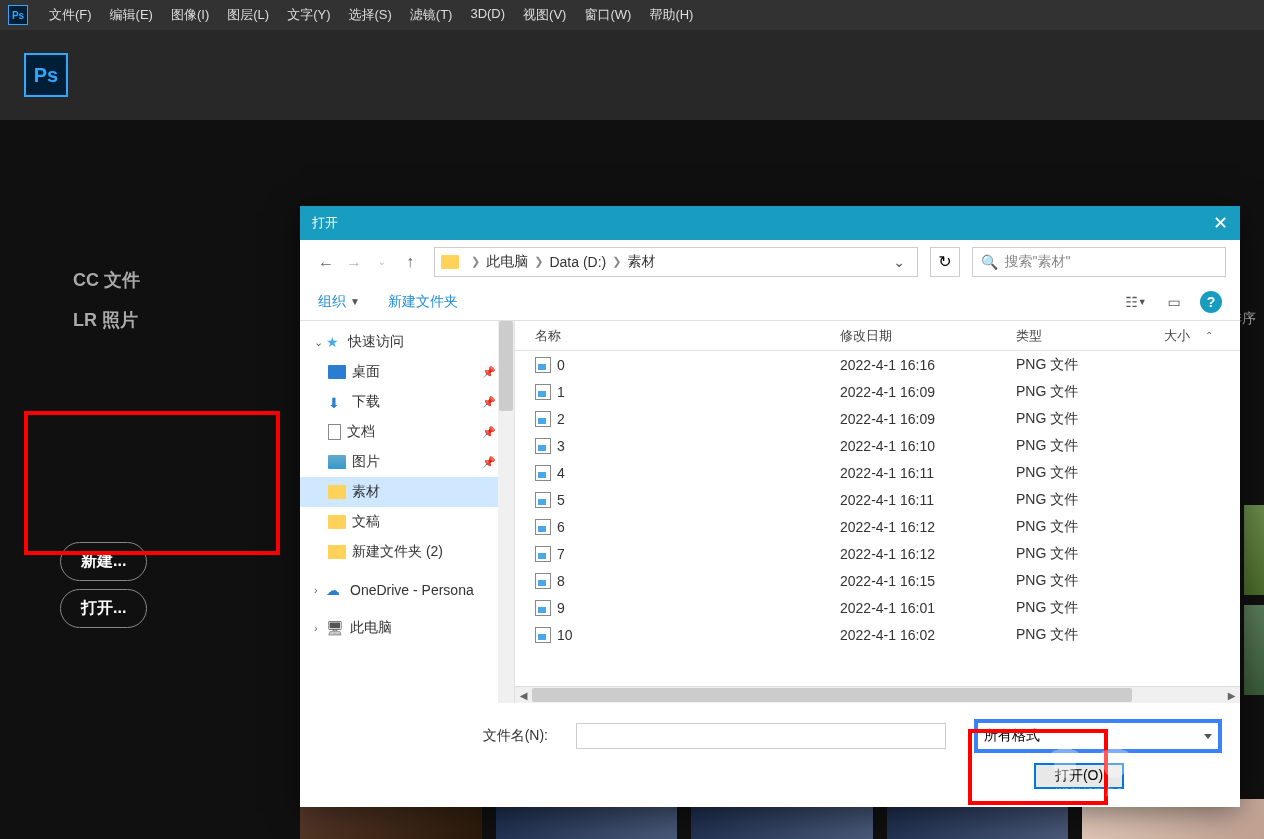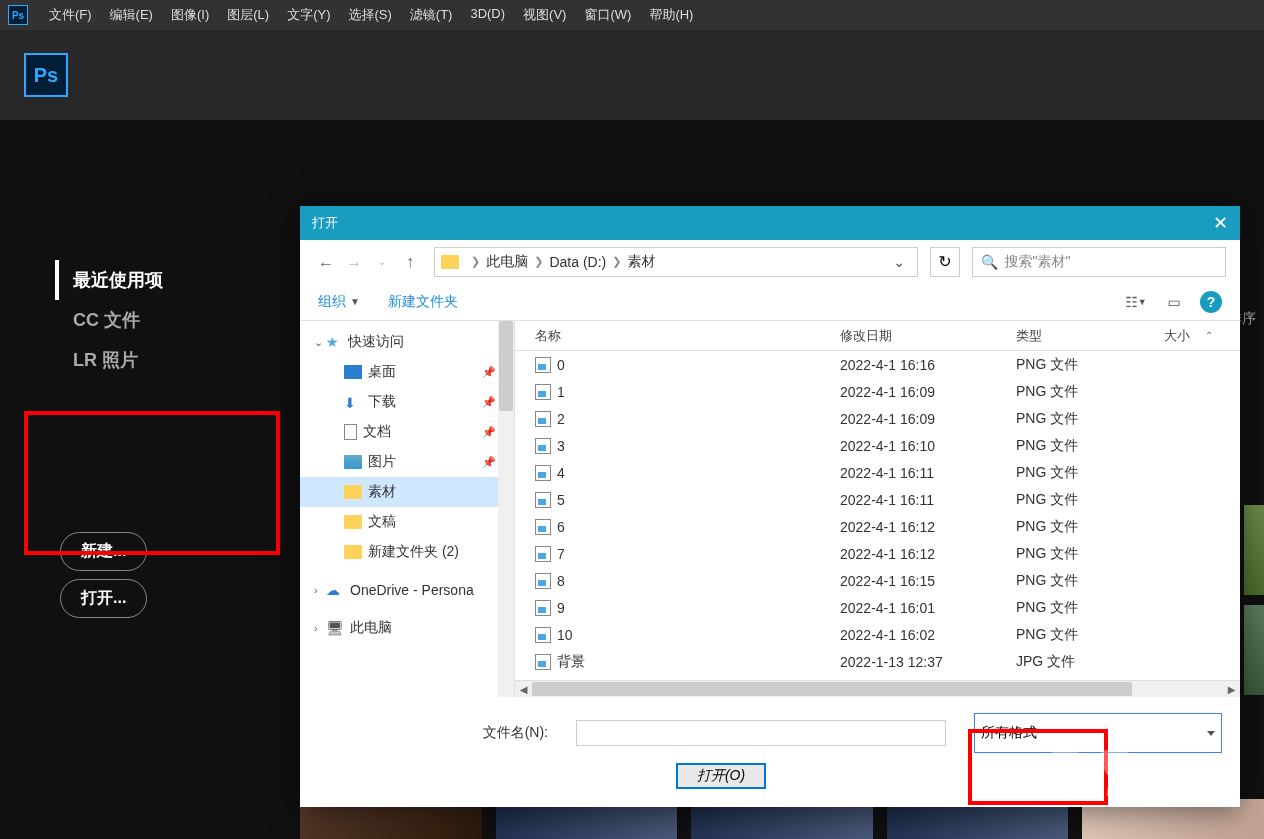--- a/index.html
+++ b/index.html
@@ -13,21 +13,21 @@
   
   .ps-secondary { height: 90px; background: #282828; display: flex; align-items: center; padding-left: 24px; }
   .ps-logo-big { width: 44px; height: 44px; background: #001e36; border: 2px solid #31a8ff; display: flex; align-items: center; justify-content: center; color: #31a8ff; font-size: 20px; font-weight: bold; }
   
   
   .ps-start { background: #101010; position: absolute; top: 120px; left: 0; right: 0; bottom: 0; color: #fff; }
   .ps-sidebar { position: absolute; left: 55px; top: 140px; }
   .ps-sidebar-item { font-size: 18px; font-weight: bold; color: #aaa; padding: 8px 0 8px 14px; border-left: 4px solid transparent; }
   .ps-sidebar-item.active { color: #fff; border-left-color: #fff; }
   .ps-button { border: 1px solid #888; border-radius: 20px; padding: 8px 20px; color: #fff; font-size: 16px; font-weight: bold; margin-top: 16px; display: inline-block; }
-  .ps-buttons { position: absolute; left: 60px; top: 396px; }
+  .ps-buttons { position: absolute; left: 60px; top: 406px; }
   .ps-sort { position: absolute; right: 8px; top: 190px; color: #aaa; font-size: 14px; }
   
   .red-box { position: absolute; left: 24px; top: 411px; width: 256px; height: 144px; border: 4px solid #f00; pointer-events: none; z-index: 5; }
   
   
   .dialog { position: absolute; left: 300px; top: 206px; width: 940px; height: 601px; background: #fff; box-shadow: 0 5px 30px rgba(0,0,0,0.5); z-index: 10; display: flex; flex-direction: column; }
   .dialog-title { height: 34px; background: #189dc1; color: #fff; display: flex; align-items: center; padding: 0 12px; font-size: 13px; }
   .dialog-title .close { margin-left: auto; font-size: 18px; cursor: pointer; }
   
   .dialog-nav { height: 43px; display: flex; align-items: center; padding: 0 14px; gap: 4px; }
@@ -46,21 +46,21 @@
   .toolbar-left span { cursor: pointer; display: flex; align-items: center; gap: 4px; }
   .toolbar-right { margin-left: auto; display: flex; gap: 14px; align-items: center; }
   .toolbar-icon { width: 24px; height: 20px; display: flex; align-items: center; justify-content: center; color: #555; cursor: pointer; }
   .help-icon { width: 22px; height: 22px; border-radius: 50%; background: #189dc1; color: #fff; display: flex; align-items: center; justify-content: center; font-size: 14px; font-weight: bold; }
   
   .dialog-body { flex: 1; display: flex; overflow: hidden; }
   .tree { width: 215px; border-right: 1px solid #e0e0e0; overflow-y: auto; font-size: 14px; color: #333; padding-top: 6px; position: relative; }
   .tree-scroll { position: absolute; right: 0; top: 0; width: 16px; height: 100%; background: #f0f0f0; }
   .tree-scroll-thumb { position: absolute; left: 1px; top: 0; width: 14px; height: 90px; background: #ccc; border-radius: 2px; }
   .tree-item { display: flex; align-items: center; height: 30px; padding-left: 14px; cursor: pointer; padding-right: 18px; }
-  .tree-item.indent1 { padding-left: 44px; }
+  .tree-item.indent1 { padding-left: 28px; }
   .tree-item.selected { background: #cfe8ff; }
   .tree-caret { width: 12px; color: #666; font-size: 11px; }
   .tree-icon { width: 18px; height: 14px; margin-right: 6px; display: inline-block; }
   .tree-icon.star { width: 16px; height: 16px; color: #4aa8e8; }
   .tree-icon.folder { background: #ffd35a; border-radius: 1px; }
   .tree-icon.desk { background: #2a7dd0; border-radius: 1px; }
   .tree-icon.cloud { color: #2a7dd0; font-size: 14px; display: flex; align-items: center; }
   .tree-icon.pc { color: #555; font-size: 14px; display: flex; align-items: center; }
   .pin { margin-left: auto; color: #999; font-size: 11px; }
   
@@ -78,23 +78,23 @@
   .file-icon::after { content: ''; position: absolute; left: 2px; top: 6px; width: 8px; height: 6px; background: #4aa8e8; }
   .file-scrollbar { height: 17px; background: #f0f0f0; border-top: 1px solid #ddd; display: flex; align-items: center; }
   .hscroll-btn { width: 17px; height: 17px; display: flex; align-items: center; justify-content: center; color: #666; font-size: 10px; }
   .hscroll-track { flex: 1; height: 17px; position: relative; }
   .hscroll-thumb { position: absolute; left: 0; top: 1px; width: 600px; height: 14px; background: #ccc; border-radius: 2px; }
   
   .dialog-footer { padding: 16px 18px 18px; display: flex; flex-direction: column; gap: 10px; font-size: 14px; position: relative; }
   .footer-row { display: flex; align-items: center; gap: 28px; }
   .footer-label { width: 230px; text-align: right; color: #333; }
   .filename-input { flex: 1; height: 26px; border: 1px solid #ccc; padding: 0 6px; }
-  .filetype-select { width: 248px; height: 40px; border: 1px solid #3b82f6; padding: 0 6px; display: flex; align-items: center; background: #fff; position: relative; }
+  .filetype-select { width: 248px; height: 34px; border: 4px solid #3b82f6; padding: 0 6px; display: flex; align-items: center; background: #fff; position: relative; }
   .filetype-select::after { content: ''; border-left: 4px solid transparent; border-right: 4px solid transparent; border-top: 5px solid #555; margin-left: auto; }
-  .footer-buttons { display: flex; justify-content: center; gap: 8px; font-style: italic; }
+  .footer-buttons { display: flex; justify-content: flex-end; gap: 8px; }
   .footer-btn { width: 90px; height: 26px; border: 1px solid #888; background: #e8e8e8; display: flex; align-items: center; justify-content: center; cursor: pointer; }
   .footer-btn.primary { border: 2px solid #0078d7; }
   
   .red-box2 { position: absolute; right: 132px; bottom: 2px; width: 140px; height: 76px; border: 4px solid #f00; pointer-events: none; }
   
   .watermark { position: absolute; right: 138px; bottom: 40px; z-index: 20; opacity: 0.35; pointer-events: none; }
   .watermark .paws { display: flex; gap: 6px; justify-content: center; }
   .watermark .paw { width: 14px; height: 14px; border-radius: 50%; background: #fff; box-shadow: -8px 8px 0 #fff, 8px 8px 0 #fff, 0 18px 0 4px #fff; }
   .watermark .txt { color: #fff; font-size: 15px; font-style: italic; margin-top: 26px; }
   
@@ -128,21 +128,20 @@
     </div>
 </div>
 
 <div class="ps-secondary">
   <div class="ps-logo-big">Ps</div>
 </div>
 
 <div class="ps-start">
   <div class="ps-sort">排序</div>
   <div class="ps-sidebar">
-    <div class="ps-sidebar-item active">最近使用项</div>
     <div class="ps-sidebar-item">CC 文件</div>
     <div class="ps-sidebar-item">LR 照片</div>
   </div>
   <div class="ps-buttons">
     <div class="ps-button">新建...</div><br>
     <div class="ps-button" style="margin-top:8px;">打开...</div>
   </div>
 </div>
 
 <div class="red-box"></div>
@@ -348,28 +347,20 @@
             <div class="col-type">PNG 文件</div>
           </div>
           <div class="file-row">
             <div class="col-name">
               <span class="file-icon"></span>
               <span>10</span>
             </div>
             <div class="col-date">2022-4-1 16:02</div>
             <div class="col-type">PNG 文件</div>
           </div>
-          <div class="file-row">
-            <div class="col-name">
-              <span class="file-icon"></span>
-              <span>背景</span>
-            </div>
-            <div class="col-date">2022-1-13 12:37</div>
-            <div class="col-type">JPG 文件</div>
-          </div>
         </div>
       <div class="file-scrollbar">
         <div class="hscroll-btn">◀</div>
         <div class="hscroll-track">
             <div class="hscroll-thumb"></div>
           </div>
         <div class="hscroll-btn">▶</div>
       </div>
     </div>
   </div>

